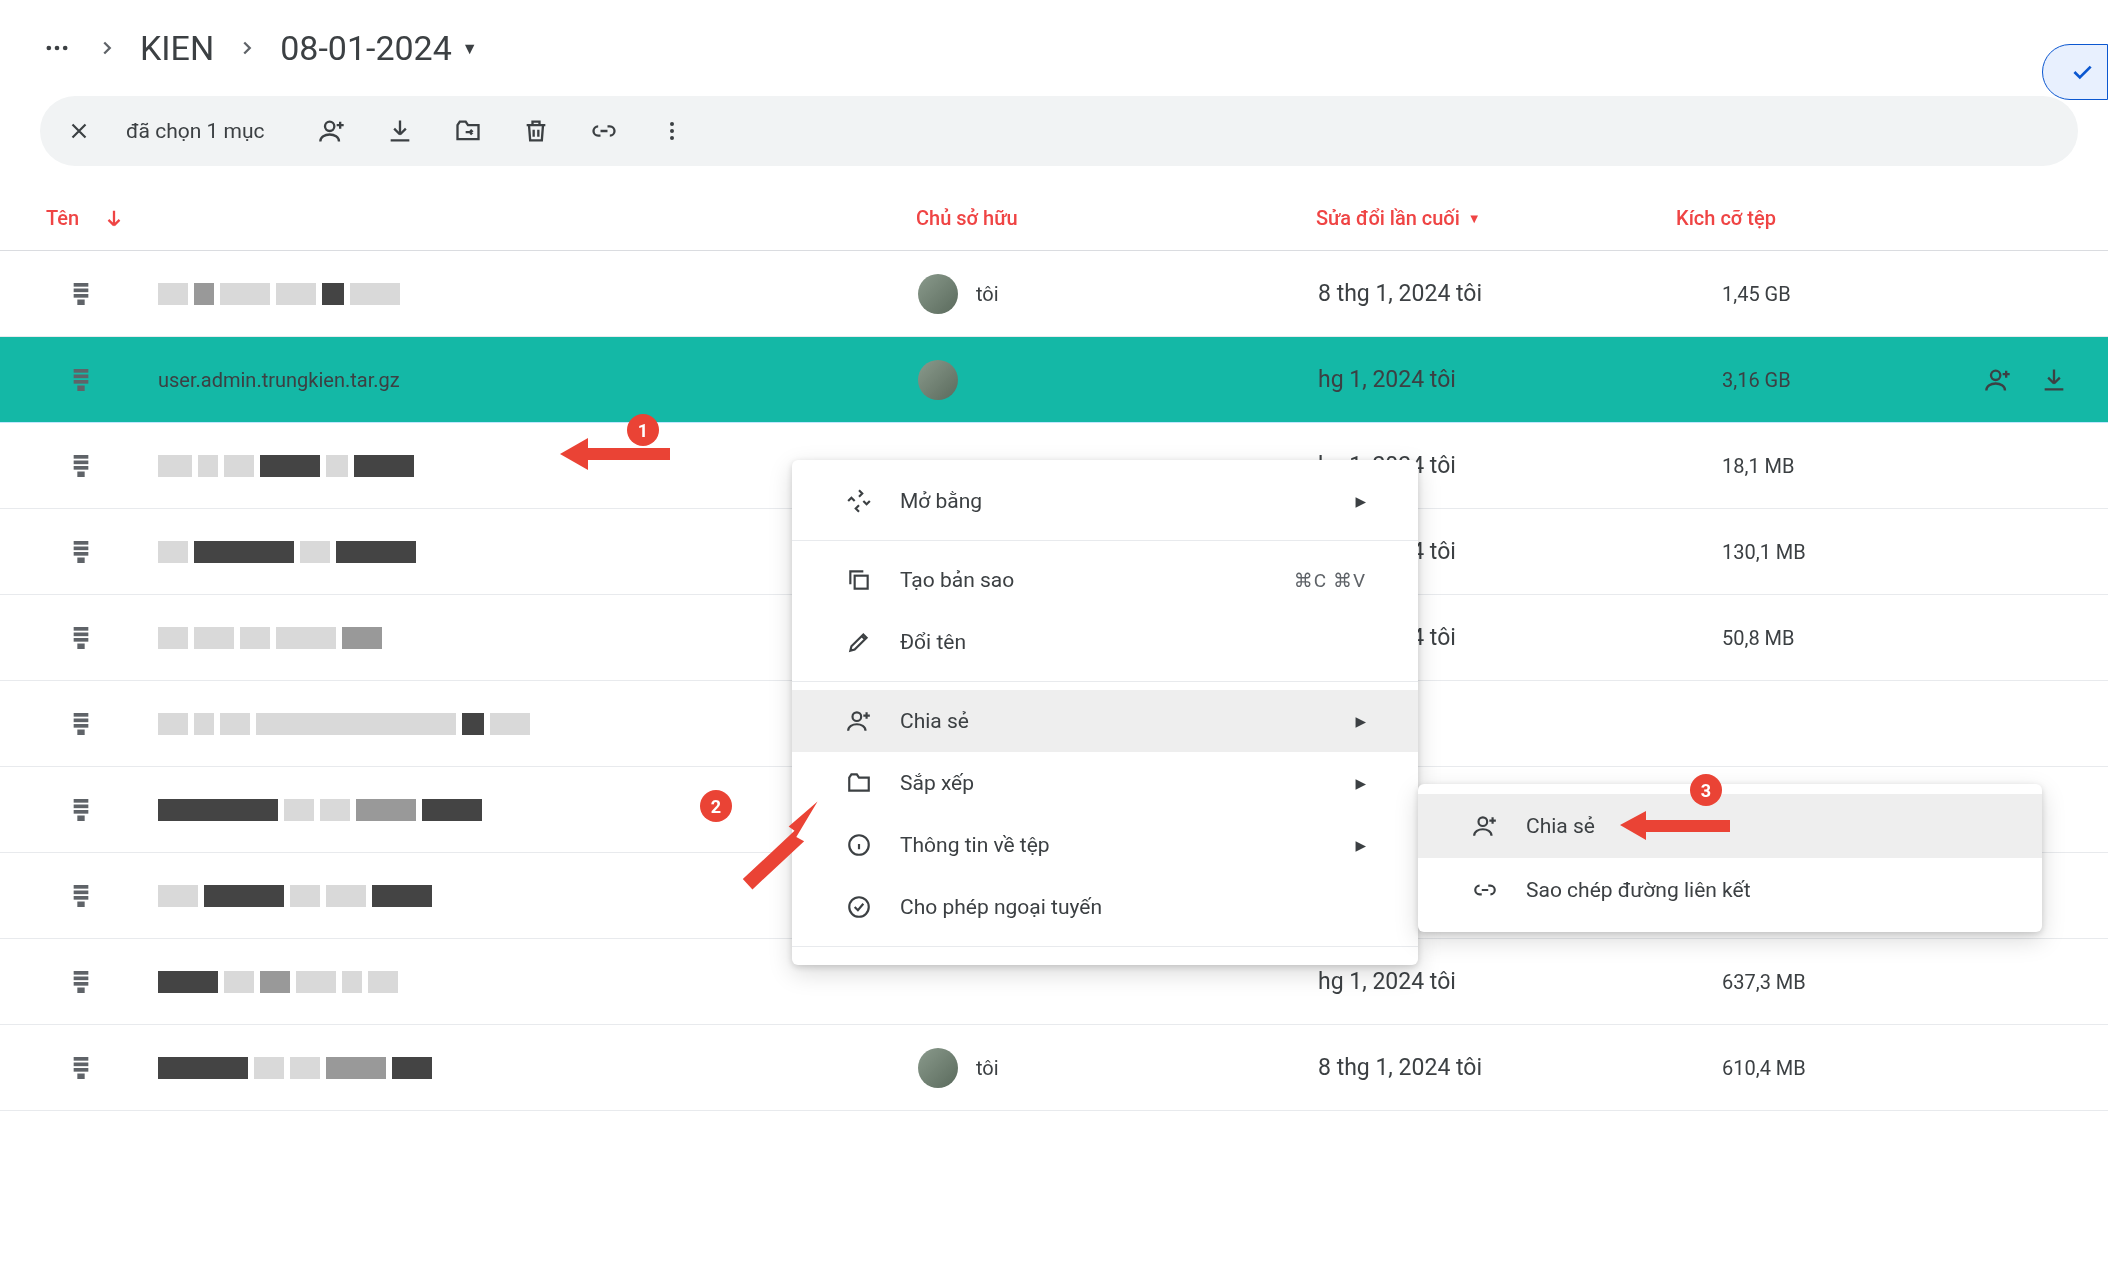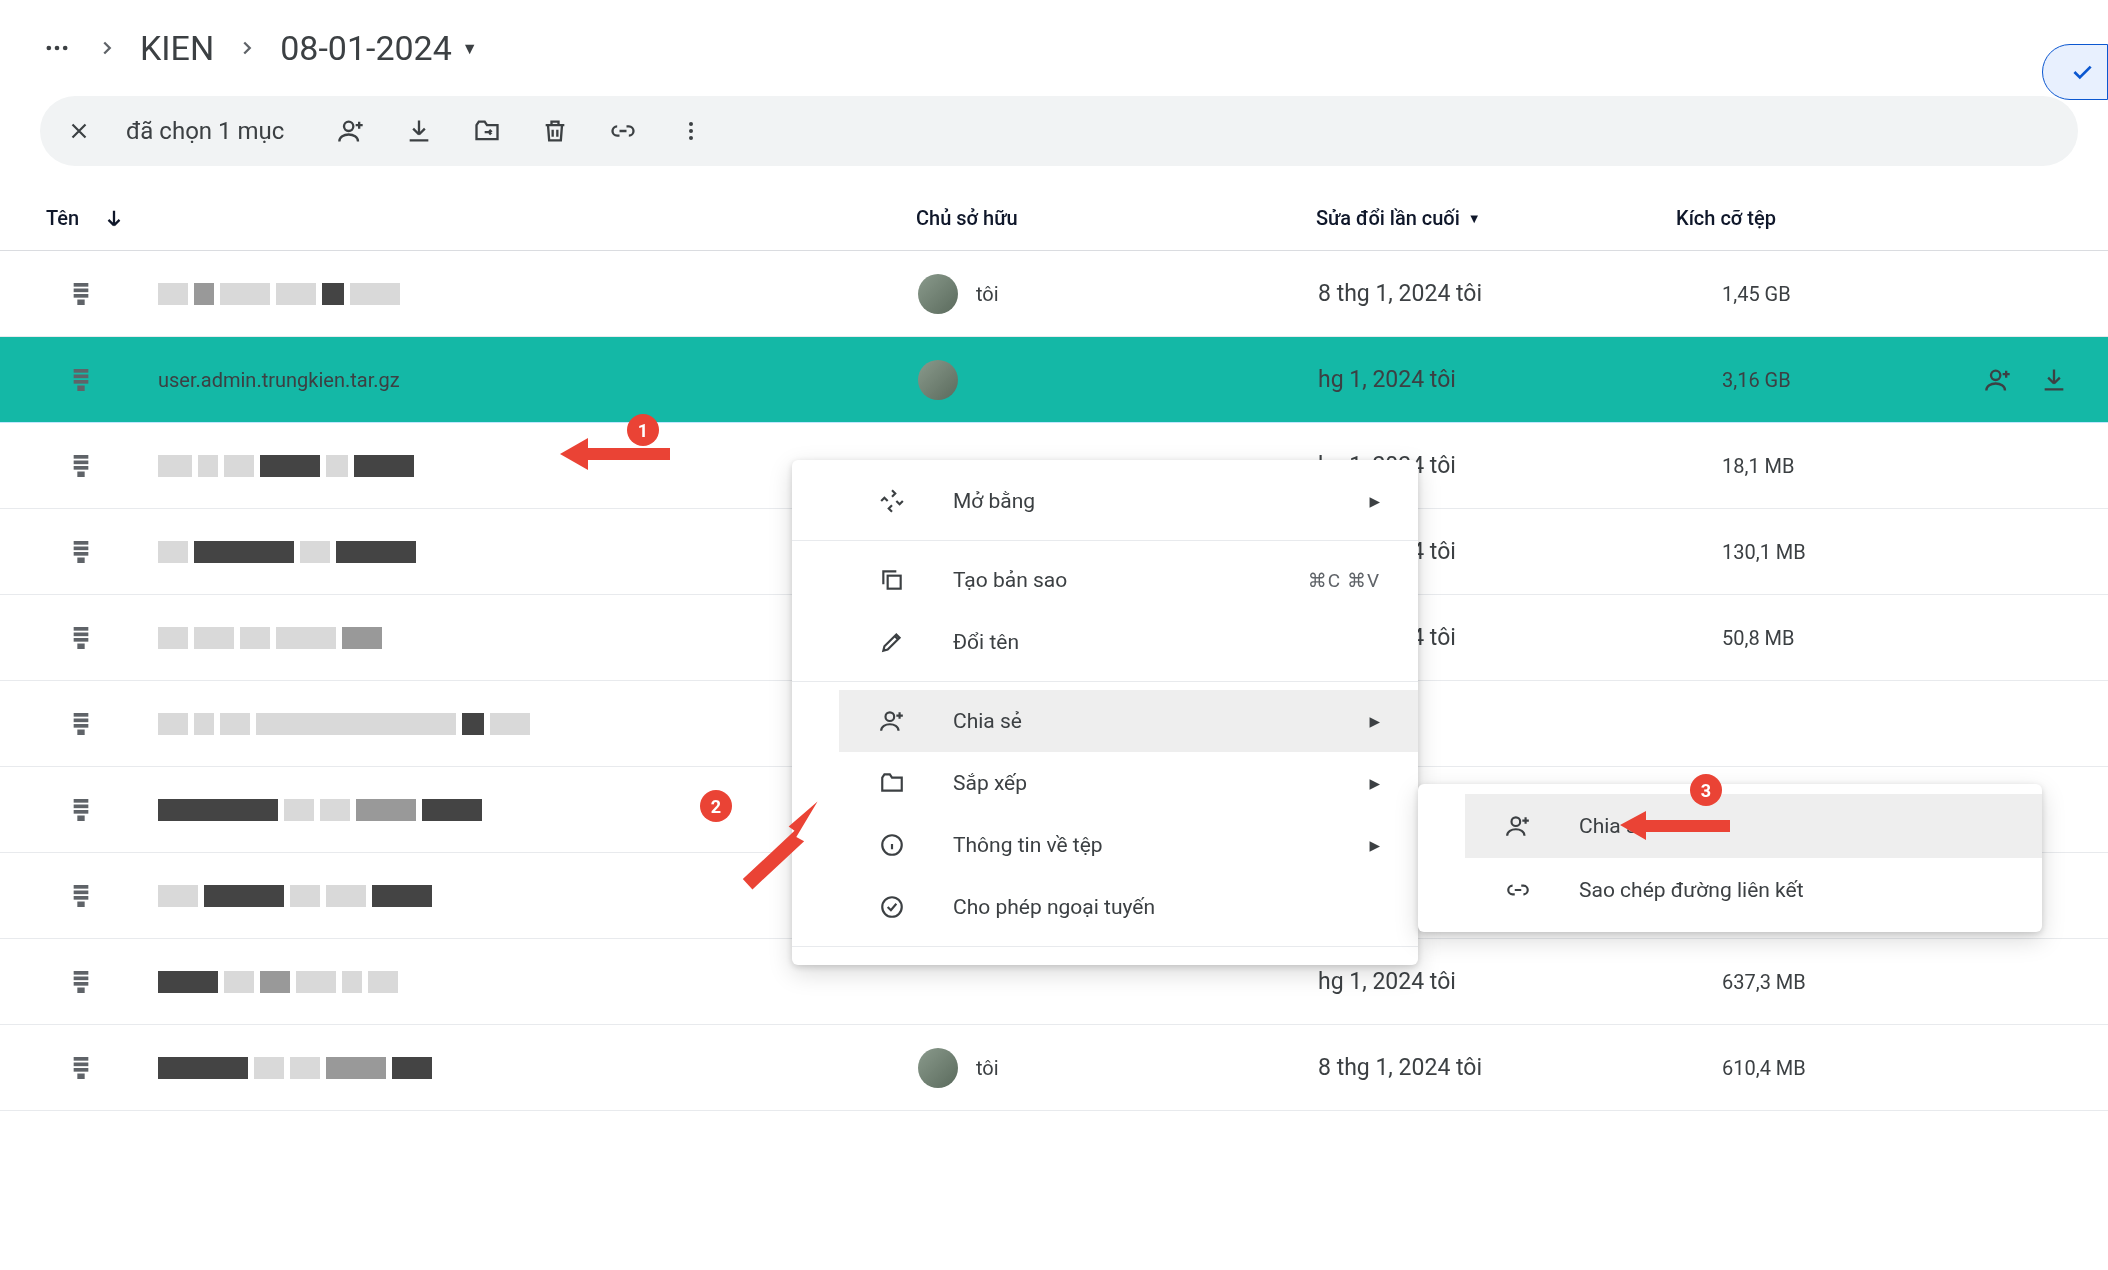--- a/index.html
+++ b/index.html
@@ -13,25 +13,25 @@
 .breadcrumb .crumb-current { display: flex; align-items: center; gap: 10px; }
 .breadcrumb .dropdown-tri { font-size: 16px; color: #3c4043; }
 
 
 .done-pill { position: absolute; right: 0; top: 44px; border: 1px solid #0b57d0; background: #e8f0fe; border-radius: 28px 0 0 28px; padding: 14px 12px 14px 26px; display: flex; align-items: center; gap: 10px; }
 .done-pill svg { stroke: #0b57d0; }
 
 
 .toolbar { margin: 0 30px 0 40px; background: #f1f3f4; border-radius: 40px; height: 70px; display: flex; align-items: center; padding: 0 26px; gap: 34px; }
 .toolbar .close { font-size: 26px; color: #3c4043; }
-.toolbar .label { font-size: 24px; color: #3c4043; margin-right: 16px; }
+.toolbar .label { font-size: 21px; color: #3c4043; margin-right: 16px; }
 .toolbar .tb-btn { width: 34px; height: 34px; display: flex; align-items: center; justify-content: center; color: #3c4043; }
 
 
-.col-headers { display: flex; align-items: center; padding: 40px 40px 20px 46px; border-bottom: 1px solid #dadce0; font-size: 20px; font-weight: 500; color: #0f172a; }
+.col-headers { display: flex; align-items: center; padding: 40px 40px 20px 46px; border-bottom: 1px solid #dadce0; font-size: 20px; font-weight: 500; color: #ef4444; }
 .col-name { flex: 0 0 870px; display: flex; align-items: center; gap: 24px; }
 .col-owner { flex: 0 0 400px; }
 .col-modified { flex: 0 0 360px; display: flex; align-items: center; gap: 8px; }
 .col-size { flex: 1; }
 .sort-arrow { font-size: 22px; }
 
 
 .row { display: flex; align-items: center; height: 86px; padding: 0 40px 0 70px; border-bottom: 1px solid #e8eaed; position: relative; }
 .row.selected { background: #14b8a6; border-bottom-color: #c2e7ff; }
 .row .file-icon { width: 34px; margin-right: 54px; color: #5f6368; display: flex; align-items: center; }
@@ -43,21 +43,21 @@
 .row .row-actions { position: absolute; right: 40px; display: flex; gap: 28px; color: #3c4043; }
 
 
 .redact { display: inline-flex; gap: 6px; }
 .redact span { display: inline-block; height: 22px; background: #d9d9d9; }
 .redact .dark { background: #444; }
 .redact .mid { background: #999; }
 
 
 .context-menu { position: absolute; left: 792px; top: 460px; width: 626px; background: #fff; border-radius: 6px; box-shadow: 0 2px 6px rgba(0,0,0,0.15), 0 8px 24px rgba(0,0,0,0.15); padding: 10px 0; z-index: 10; }
-.menu-item { display: flex; align-items: center; height: 62px; padding: 0 38px; gap: 46px; font-size: 21px; color: #3c4043; position: relative; margin-left: 47px; }
+.menu-item { display: flex; align-items: center; height: 62px; padding: 0 52px; gap: 26px; font-size: 21px; color: #3c4043; position: relative; }
 .menu-item.hover { background: #eeeeee; }
 .menu-item .mi-icon { width: 30px; display: flex; align-items: center; justify-content: center; color: #3c4043; }
 .menu-item .mi-sub { margin-left: auto; color: #3c4043; }
 .menu-item .mi-shortcut { margin-left: auto; font-size: 19px; color: #5f6368; letter-spacing: 1px; }
 .menu-sep { height: 1px; background: #e8eaed; margin: 8px 0; }
 
 
 .submenu { position: absolute; left: 1418px; top: 784px; width: 624px; background: #fff; border-radius: 6px; box-shadow: 0 2px 6px rgba(0,0,0,0.15), 0 8px 24px rgba(0,0,0,0.15); padding: 10px 0; z-index: 11; }
 .submenu .menu-item { height: 64px; }
 

